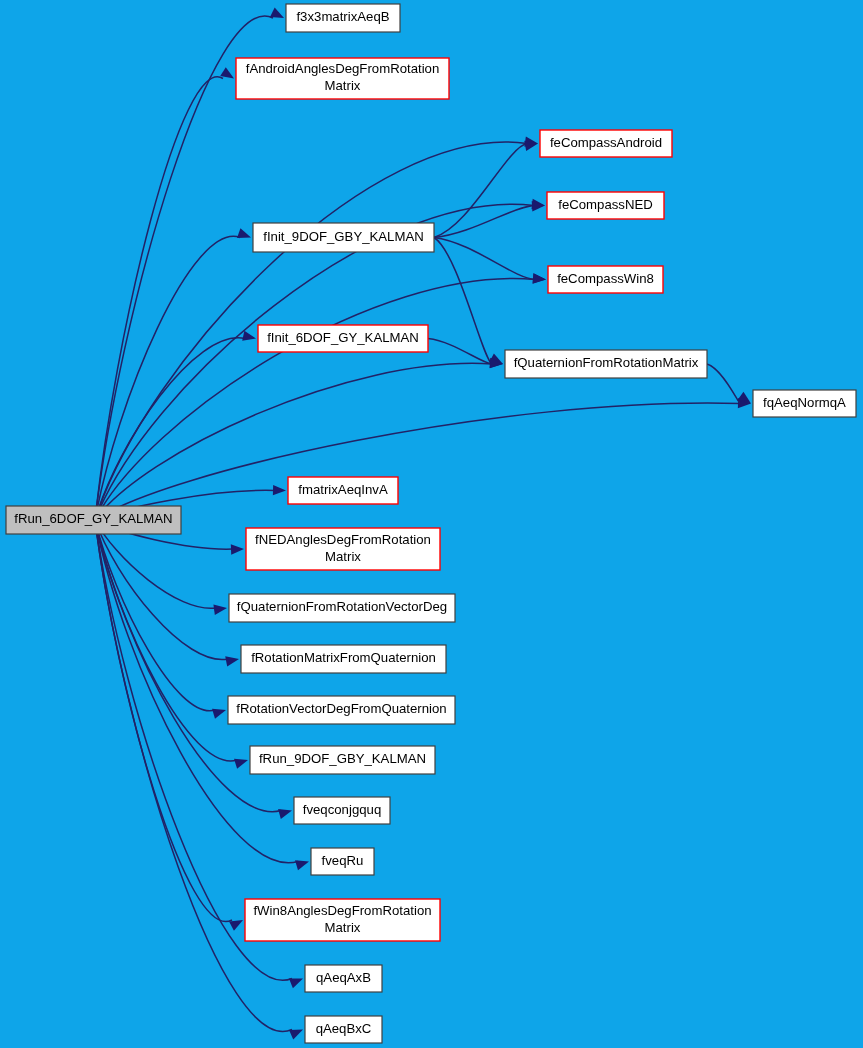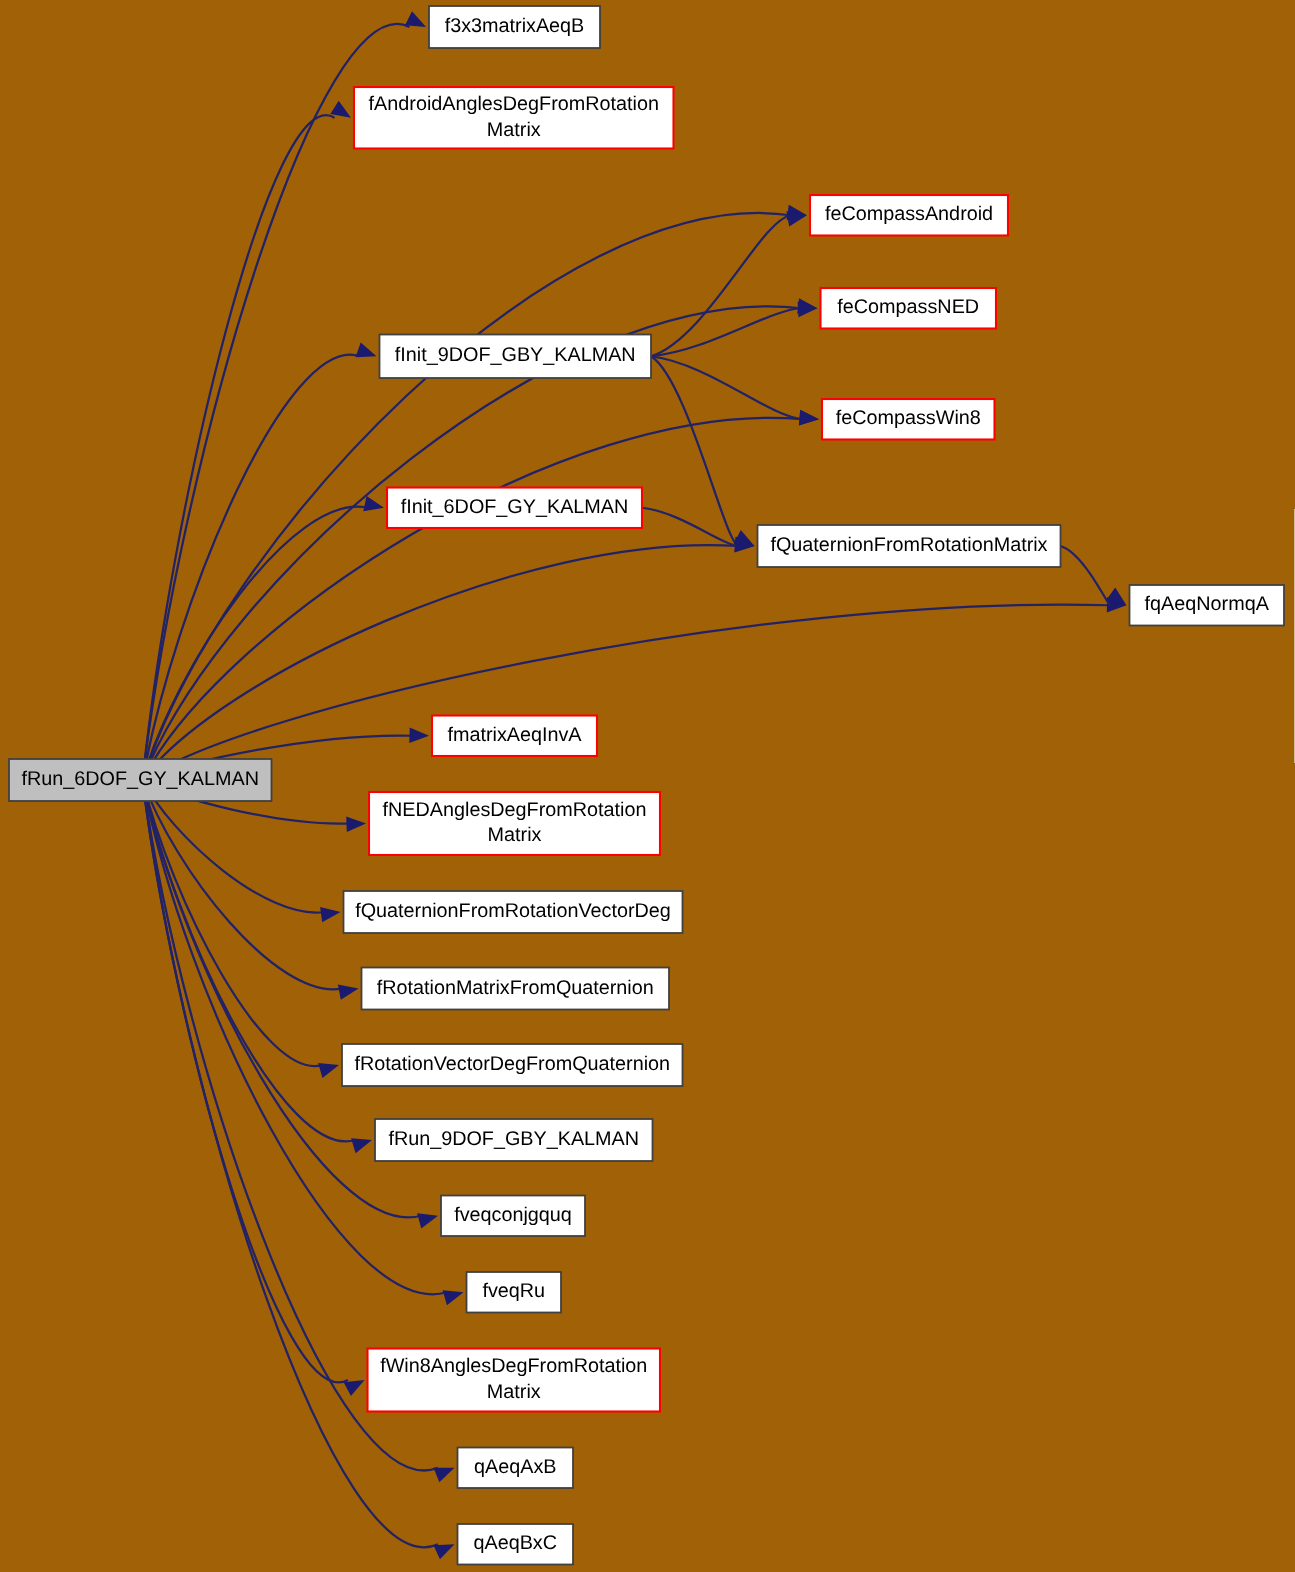--- a/index.html
+++ b/index.html
@@ -7,21 +7,21 @@
     padding: 0;
     background: #ffffff;
   }
   body {
     font-family: "Liberation Sans", sans-serif;
   }
   #graph-wrap {
     position: relative;
     width: 863px;
     height: 1048px;
-    background: #a16207;
+    background: #0ea5e9;
     overflow: hidden;
   }
   svg#callgraph {
     display: block;
     width: 863px;
     height: 1048px;
   }
   .node-rect {
     fill: #ffffff;
     stroke: #404040;

